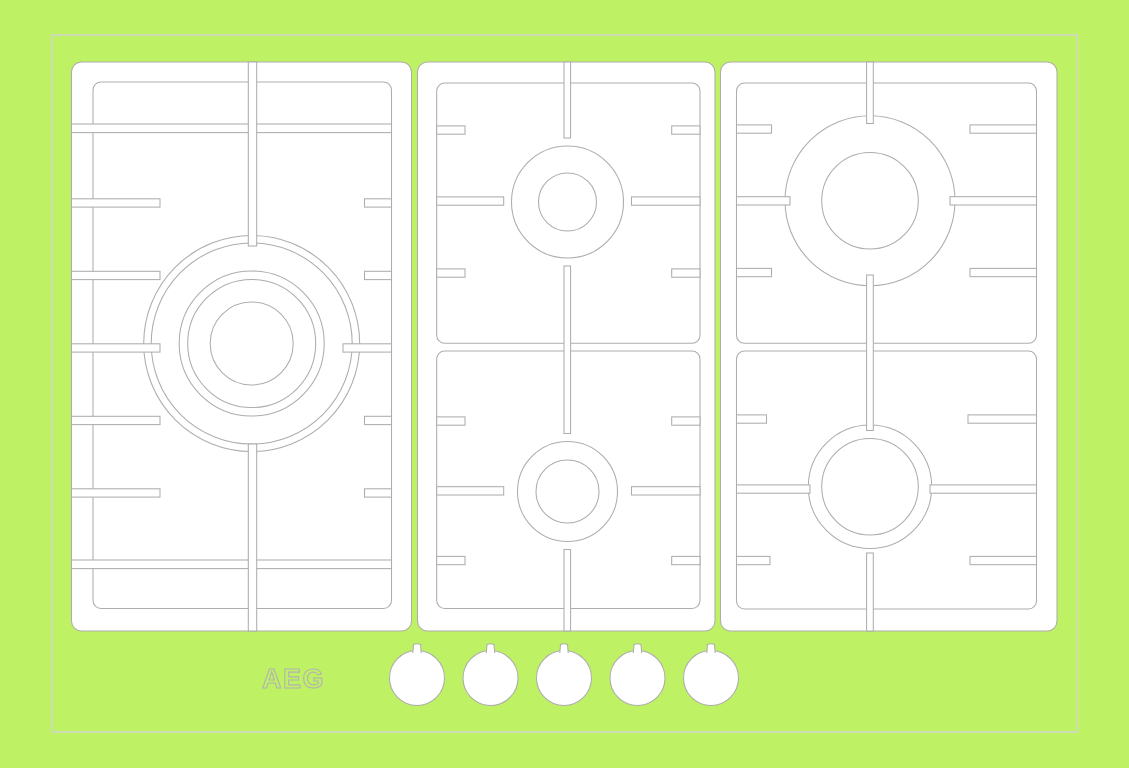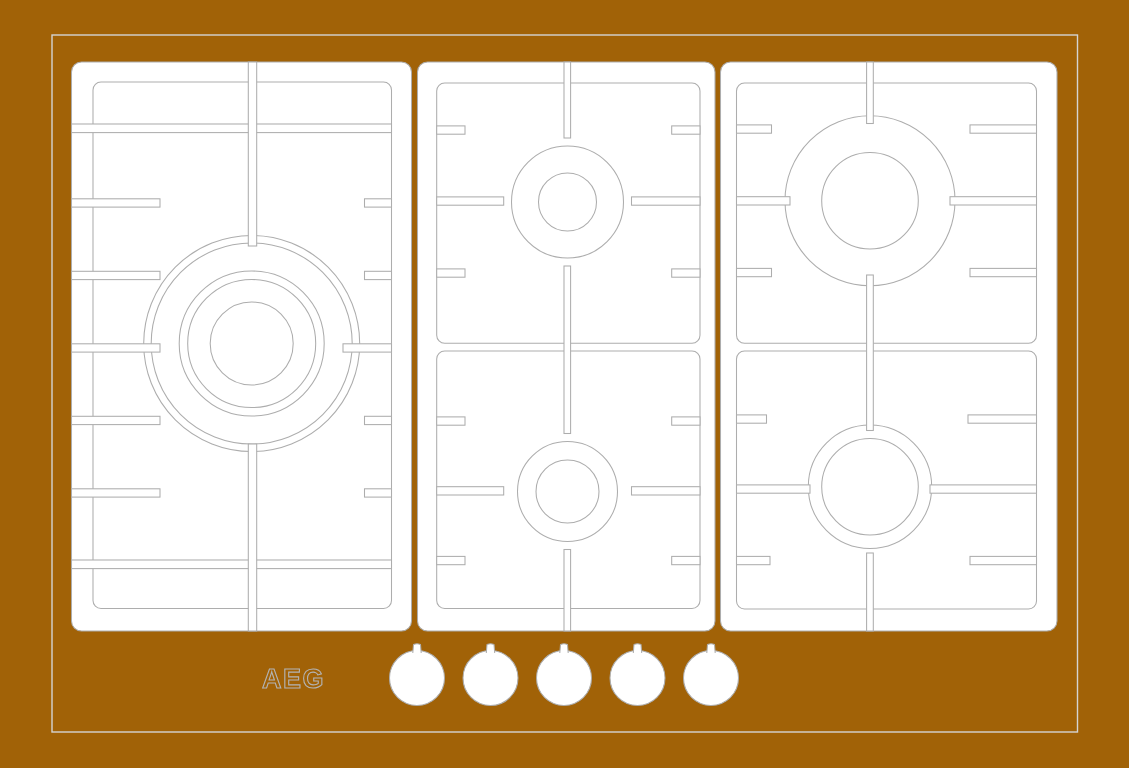--- a/index.html
+++ b/index.html
@@ -1,17 +1,17 @@
 <!DOCTYPE html>
 <html><head>
 <meta charset="utf-8">
 <style>
   html,body{margin:0;padding:0;background:#ffffff;}
   body{width:1129px;height:768px;overflow:hidden;font-family:"Liberation Sans",sans-serif;}
-  .stage{position:relative;width:1129px;height:768px;background:#a16207;}
+  .stage{position:relative;width:1129px;height:768px;background:#bef264;}
   svg{display:block;width:1129px;height:768px;}
 </style>
 </head>
 <body>
 
 <div class="stage">
   <svg id="diagram-svg" viewBox="0 0 1129 768" xmlns="http://www.w3.org/2000/svg">
       <rect x="52" y="35" width="1025.5" height="697" fill="none" stroke="#d4d4d4" stroke-width="1.4"></rect>
       <g>
         <rect x="71.5" y="62" width="340" height="569" rx="10" fill="#ffffff" stroke="#adadad" stroke-width="1.05"></rect>

